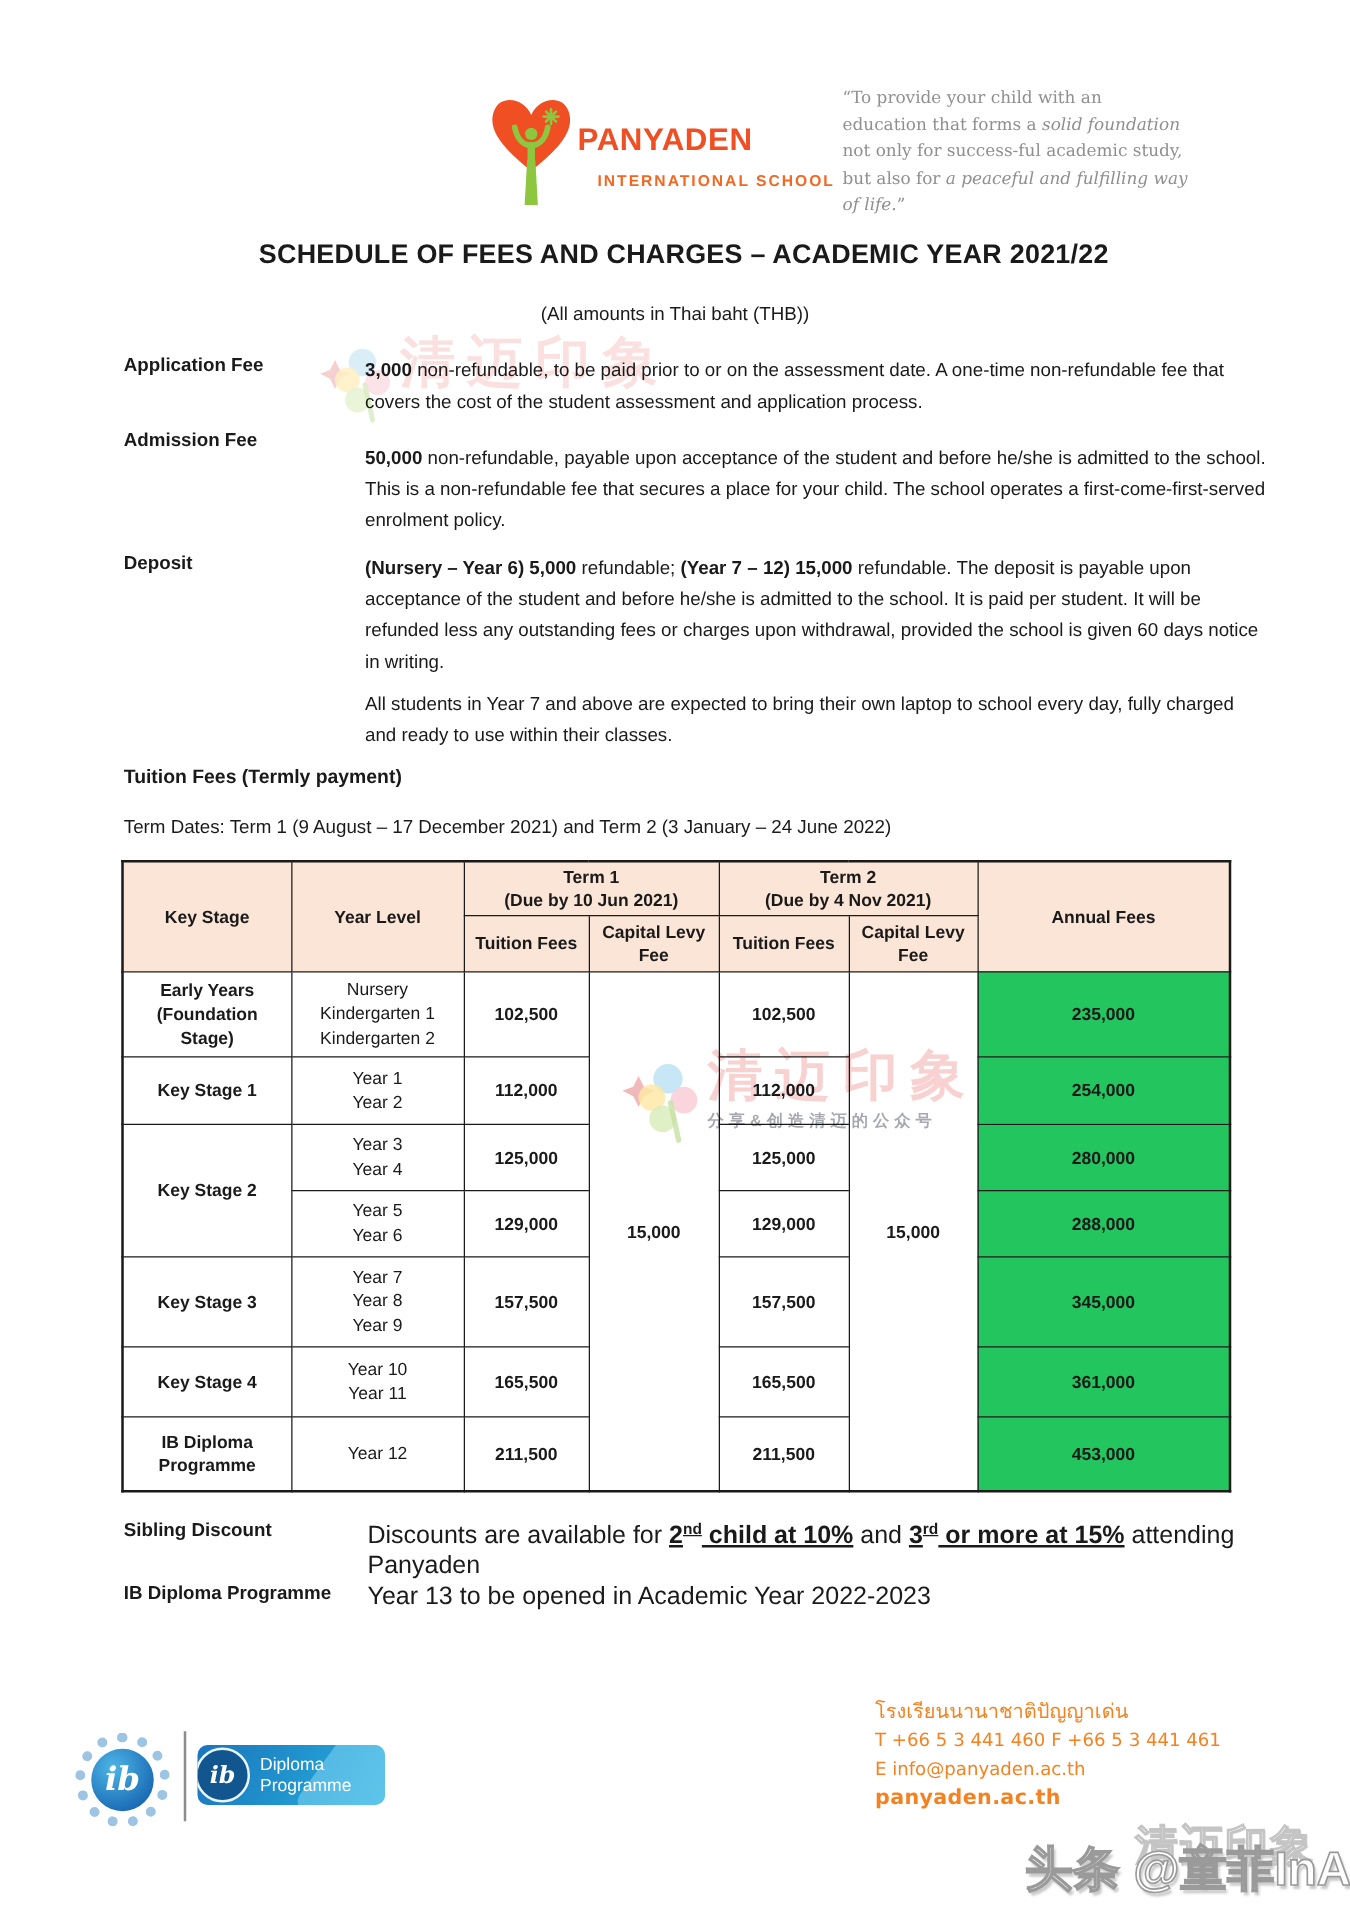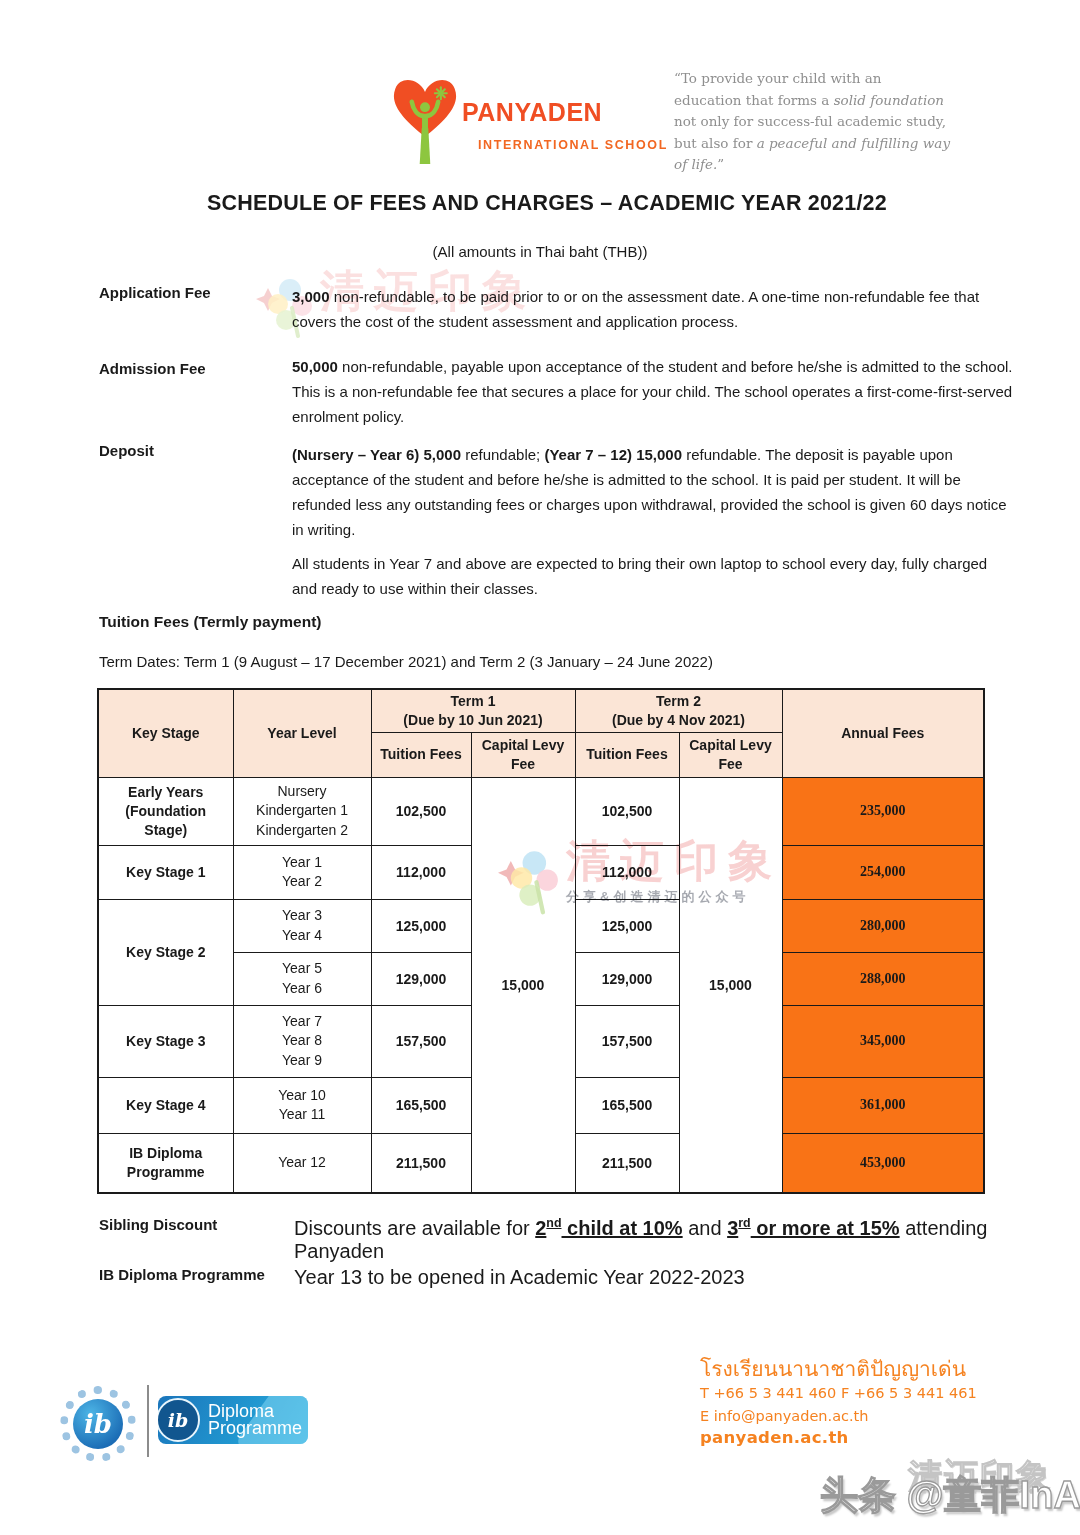--- a/index.html
+++ b/index.html
@@ -49,21 +49,21 @@
   table { border-collapse:collapse; table-layout:fixed; width:886px; border:2px solid #1a1a1a; }
   th, td {
     border:1.5px solid #1a1a1a; text-align:center; vertical-align:middle;
     font-size:14px; padding:2px 5px;
   }
   thead th { background:#fbe5d6; font-weight:bold; line-height:1.35; }
   tr.hdr1 { height:42px; } tr.hdr2 { height:45px; }
   td.ks { font-weight:bold; line-height:1.35; }
   td.yl { font-weight:normal; line-height:1.4; }
   td.amt, td.levy { font-weight:bold; }
-  td.annual { font-weight:bold; background:#f97316;font-family:Liberation Serif, serif; }
+  td.annual { font-weight:bold; background:#22c55e; }
 
   
   .note-label { position:absolute; left:99px; font-size:15px; font-weight:bold; }
   .note-text  { position:absolute; font-size:20px; }
 
   
   .ib-world { position:absolute; left:60px; top:1386px; width:76px; height:76px;
     border-radius:50%; border:8px dotted #9dc4e2; background:#fff; }
   .ib-world .inner {
     position:absolute; inset:5px; border-radius:50%;
@@ -81,25 +81,25 @@
     position:absolute; right:-18px; top:-14px; width:70px; height:80px;
     background:#7fd6f2; opacity:0.55; transform:rotate(18deg) skewX(-18deg); border-radius:12px;
   }
   .dp-badge .circle {
     position:relative; width:44px; height:44px; margin-left:-2px; border-radius:50%;
     background:#11568f; border:2px solid #e8f5fc;
     display:flex; align-items:center; justify-content:center;
     color:#fff; font-family:"DejaVu Serif", serif; font-style:italic; font-weight:bold; font-size:19px;
     flex:0 0 auto;
   }
-  .dp-badge .txt { position:relative; color:#fff; font-size:18px; line-height:17px; margin-left:8px; }
+  .dp-badge .txt { position:relative; color:#fff; font-size:14px; line-height:17px; margin-left:8px; }
 
   .address { position:absolute; left:700px; top:1356px; color:#f58220;
     font-family:"DejaVu Sans", sans-serif; font-size:14.5px; line-height:22.5px; }
-  .address .thai { font-size:21px; line-height:26px; }
+  .address .thai { font-size:16px; line-height:26px; }
   .address .site { font-weight:bold; font-size:16.5px; letter-spacing:0.3px; }
 
   
   .wm { position:absolute; display:flex; align-items:flex-start; pointer-events:none;
         mix-blend-mode:multiply; }
   .wm .wm-text-block { margin-left:6px; }
   .wm .wm-main {
     color:#ef8f8f; font-weight:bold; letter-spacing:10px; opacity:0.55;
     font-size:44px; line-height:46px; white-space:nowrap;
   }
@@ -144,21 +144,21 @@
   <div class="logo-name">PANYADEN</div>
   <div class="logo-sub">INTERNATIONAL SCHOOL</div>
   <div class="quote"><span>“To provide your child with an education that forms a </span><span class="i">solid foundation</span><span> not only for success-ful academic study, but also for </span><span class="i">a peaceful and fulfilling way of life.</span><span>”</span></div>
 
   <div class="doc-title">SCHEDULE OF FEES AND CHARGES – ACADEMIC YEAR 2021/22</div>
   <div class="doc-subtitle">(All amounts in Thai baht (THB))</div>
 
   <div class="sec-label" style="top:284px">Application Fee</div>
   <div class="sec-text" style="top:284px"><span class="b">3,000</span><span> non-refundable, to be paid prior to or on the assessment date. A one-time non-refundable fee that covers the cost of the student assessment and application process.</span></div>
 
-  <div class="sec-label" style="top:360px">Admission Fee</div>
+  <div class="sec-label" style="top:344px">Admission Fee</div>
   <div class="sec-text" style="top:354px"><span class="b">50,000</span><span> non-refundable, payable upon acceptance of the student and before he/she is admitted to the school. This is a non-refundable fee that secures a place for your child. The school operates a first-come-first-served enrolment policy.</span></div>
 
   <div class="sec-label" style="top:442px">Deposit</div>
   <div class="sec-text" style="top:442px"><span class="b">(Nursery – Year 6) 5,000</span><span> refundable; </span><span class="b">(Year 7 – 12) 15,000</span><span> refundable. The deposit is payable upon acceptance of the student and before he/she is admitted to the school. It is paid per student. It will be refunded less any outstanding fees or charges upon withdrawal, provided the school is given 60 days notice in writing.</span></div>
   <div class="sec-text" style="top:551px"><span>All students in Year 7 and above are expected to bring their own laptop to school every day, fully charged and ready to use within their classes.</span></div>
 
   <div class="tuition-heading">Tuition Fees (Termly payment)</div>
   <div class="term-dates">Term Dates: Term 1 (9 August – 17 December 2021) and Term 2 (3 January – 24 June 2022)</div>
 
   <div class="fee-table-wrap">

